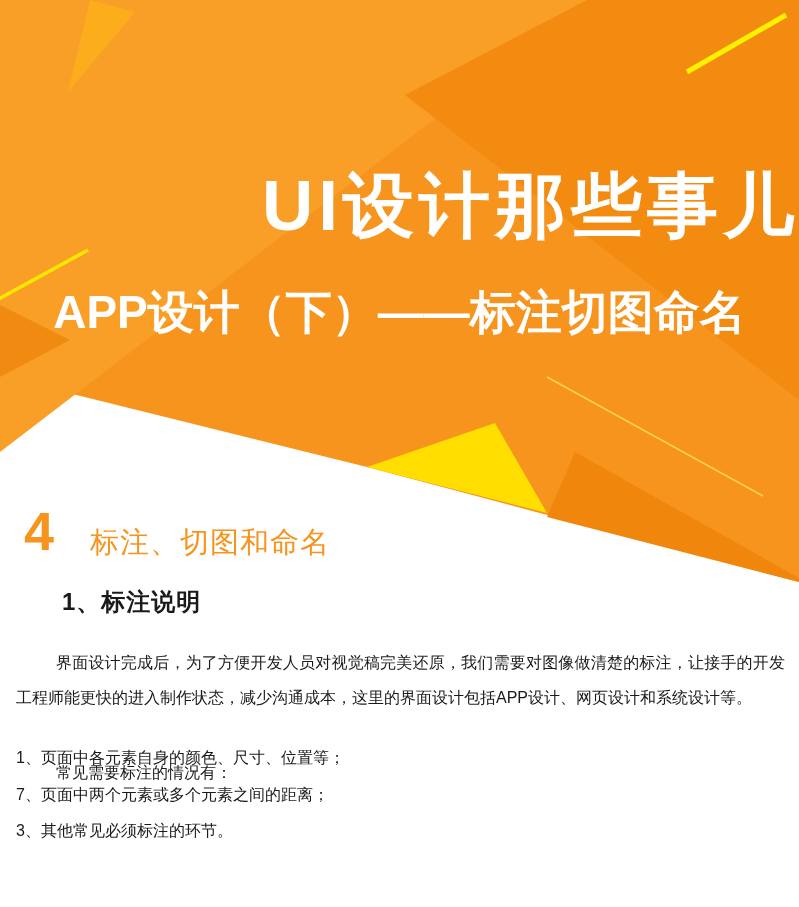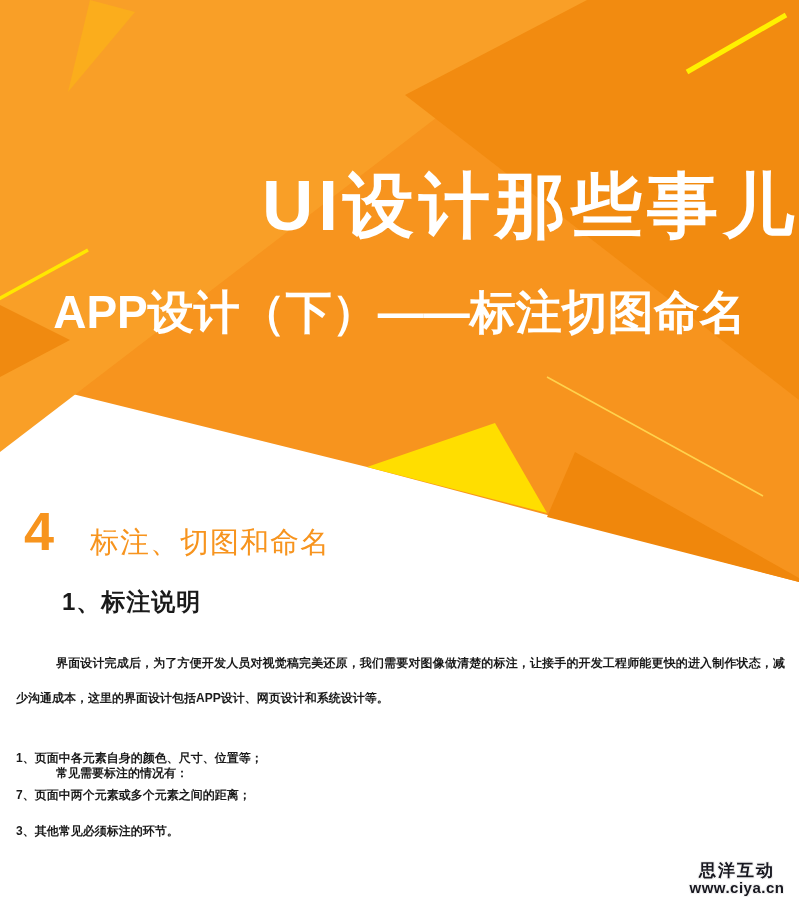--- a/index.html
+++ b/index.html
@@ -43,23 +43,22 @@
     position:absolute;left:66px;top:22px;
     color:var(--orange-base);font-size:29px;font-weight:normal;line-height:32px;
     white-space:nowrap;letter-spacing:1px;
   }
   .sub-head{
     position:absolute;left:62px;top:588px;
     color:var(--text-dark);font-size:24px;font-weight:bold;line-height:28px;
     white-space:nowrap;letter-spacing:1px;
   }
   .body-text{
-    color:var(--text-dark);font-size:12px;
+    color:var(--text-dark);font-size:16px;
     font-family:"Liberation Sans","DejaVu Sans",sans-serif;
-    font-weight:bold;
   }
   .para{
     position:absolute;left:16px;top:646px;width:769px;
     line-height:34.6px;text-align:justify;text-justify:inter-ideograph;
     text-indent:40px;word-break:break-all;
   }
   .lead-in{
     position:absolute;left:16px;top:756px;width:769px;
     line-height:34px;text-indent:40px;white-space:nowrap;
   }
@@ -119,18 +118,14 @@
   <div class="para body-text">界面设计完成后，为了方便开发人员对视觉稿完美还原，我们需要对图像做清楚的标注，让接手的开发工程师能更快的进入制作状态，减少沟通成本，这里的界面设计包括APP设计、网页设计和系统设计等。</div>
 
   <div class="lead-in body-text">常见需要标注的情况有：</div>
 
   <div class="num-list body-text">
     <div>1、页面中各元素自身的颜色、尺寸、位置等；</div>
     <div>7、页面中两个元素或多个元素之间的距离；</div>
     <div>3、其他常见必须标注的环节。</div>
   </div>
 
-  <div class="watermark">
-    <div class="wm-name">思洋互动</div>
-    <div class="wm-url">www.ciya.cn</div>
-  </div>
 
 </div>
 
 </body></html>

